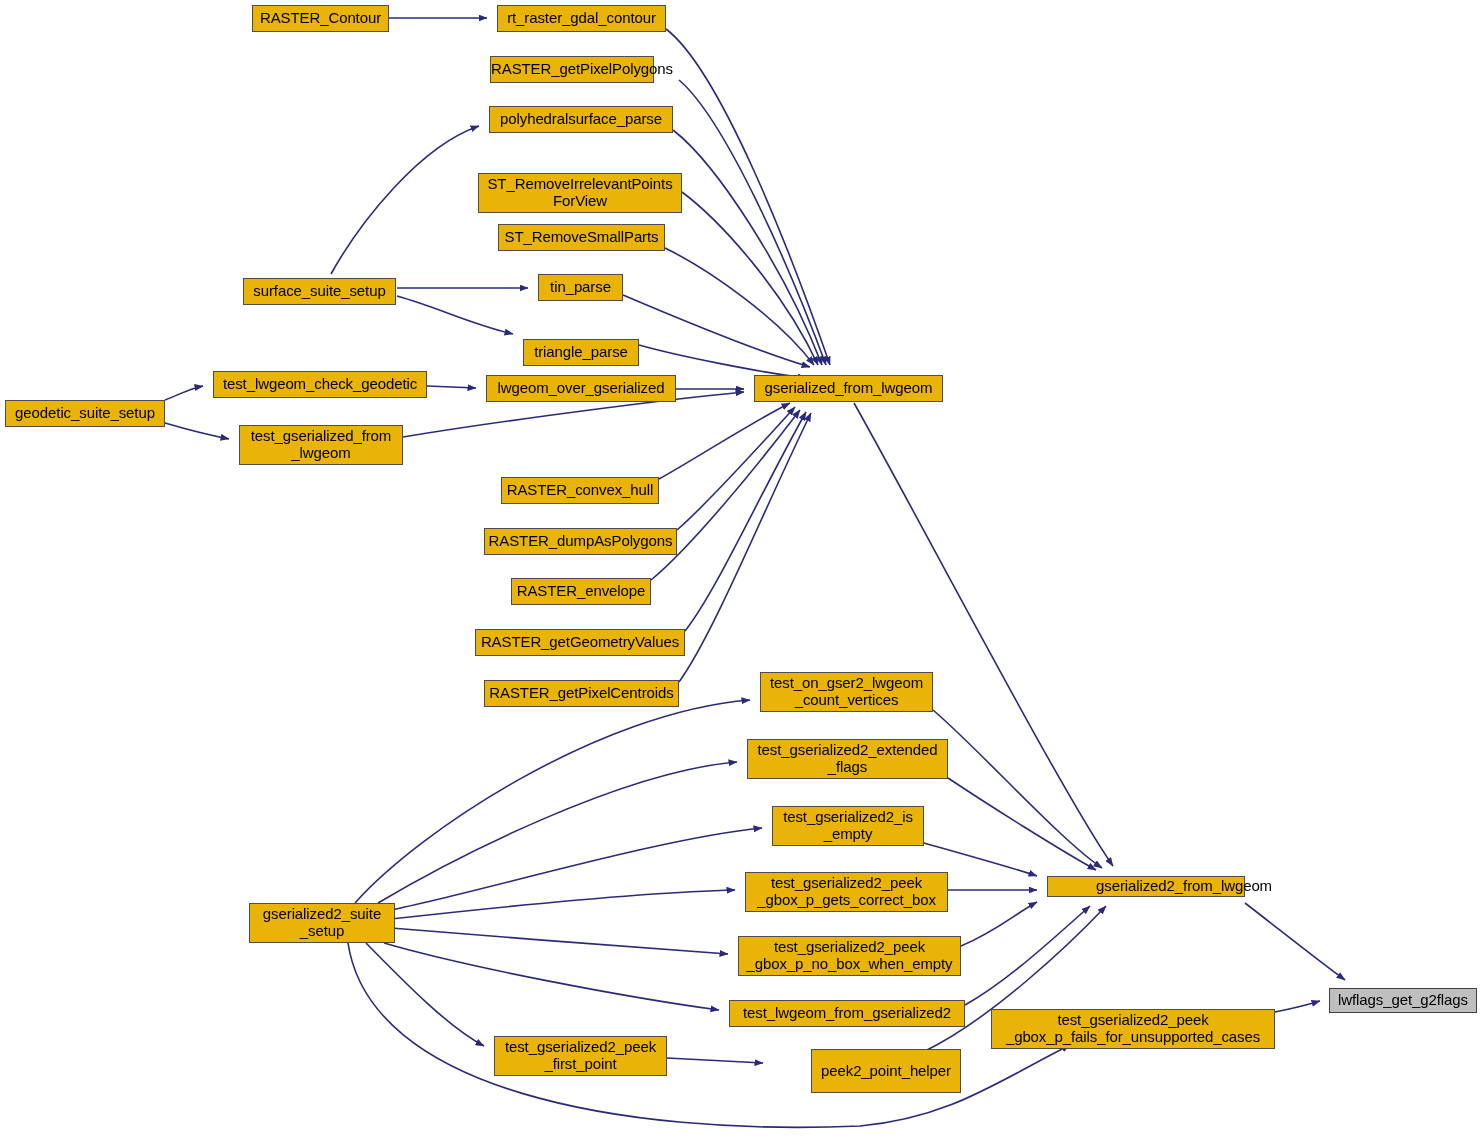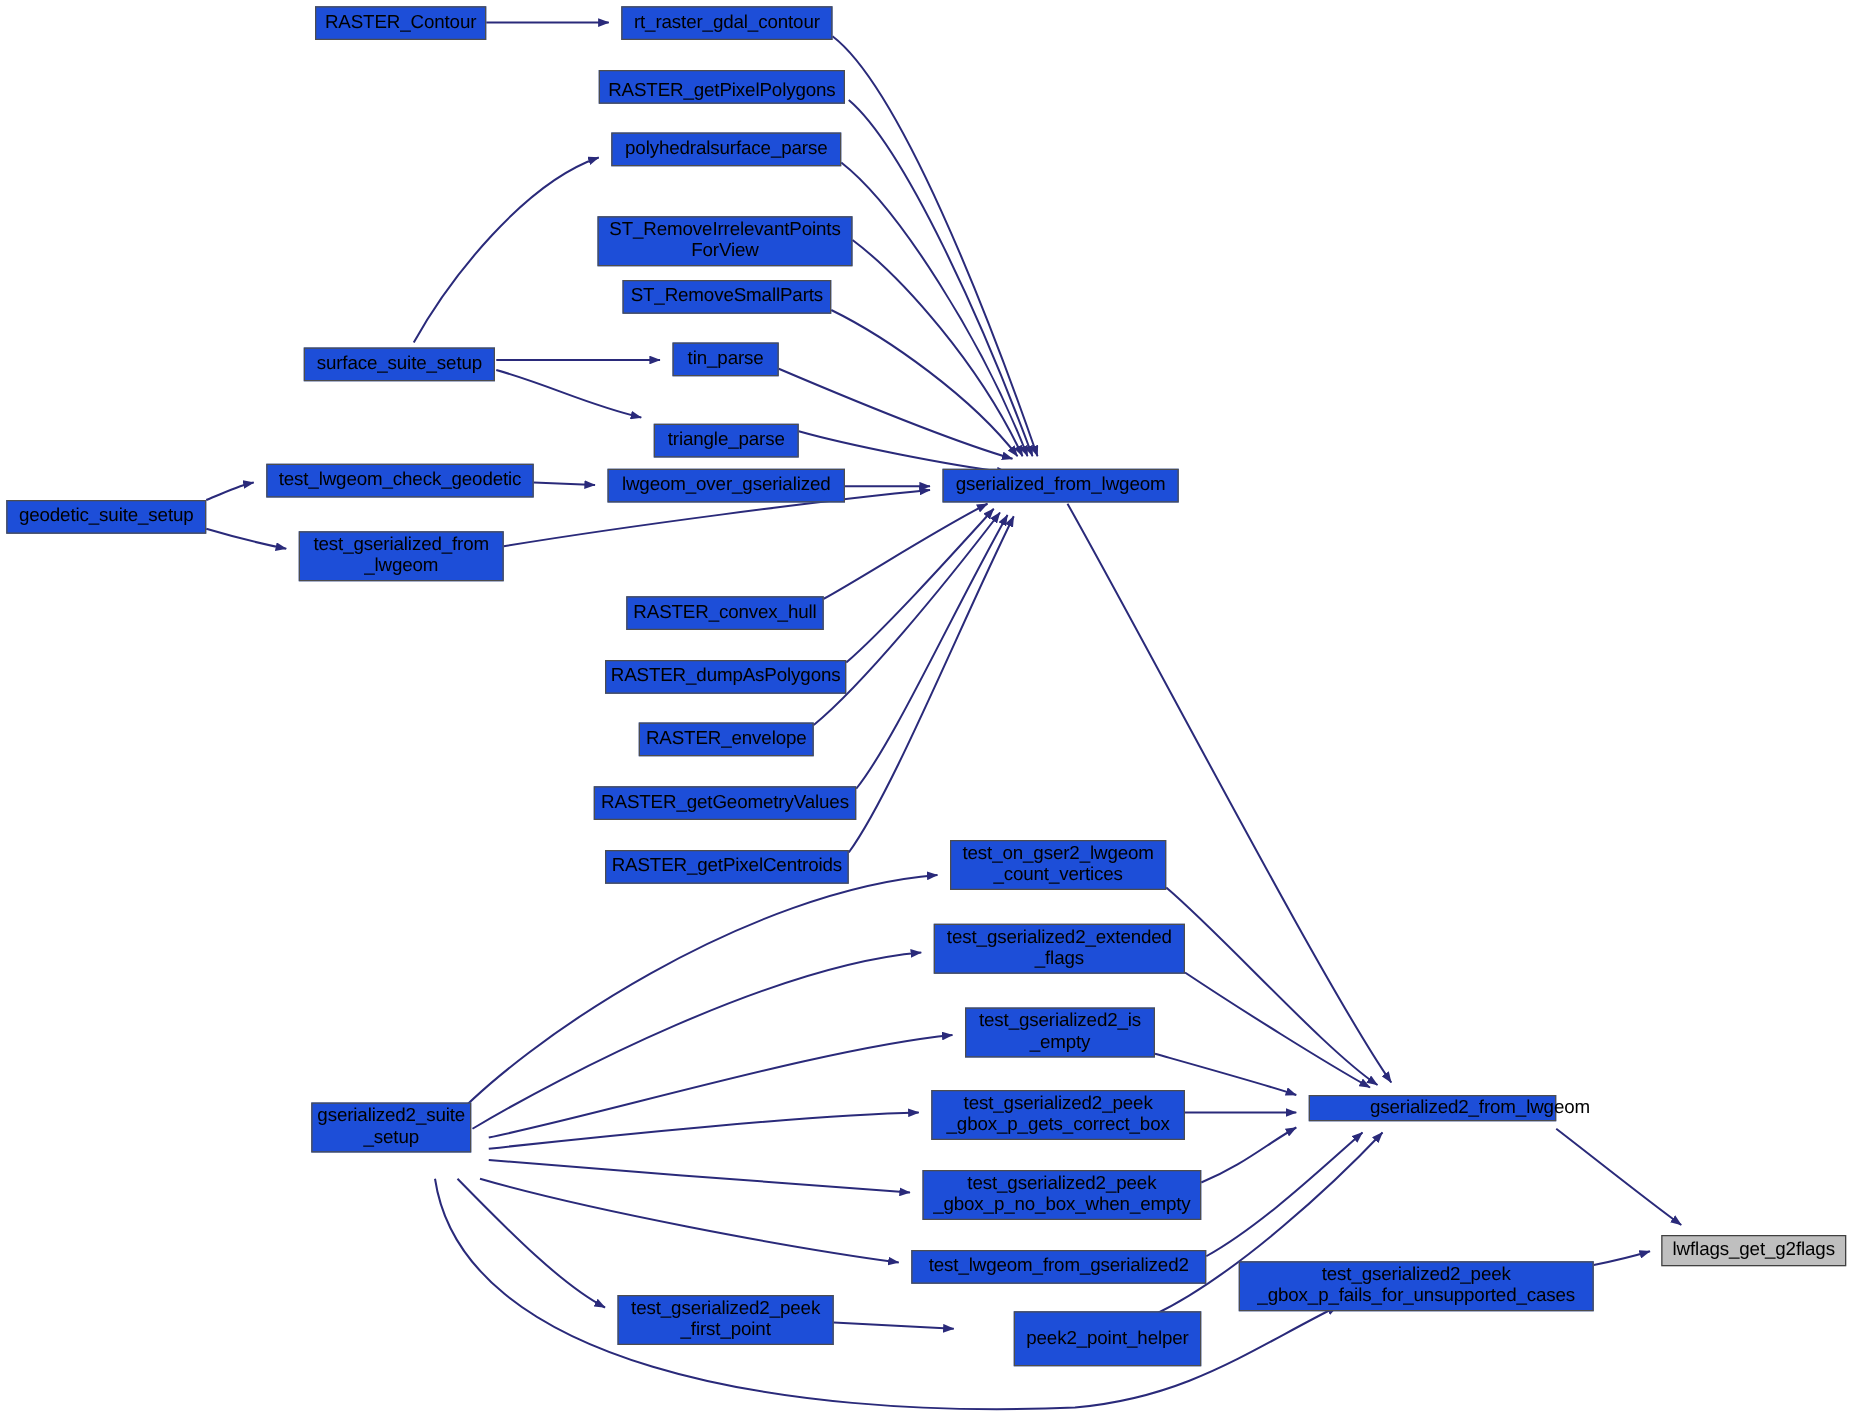--- a/index.html
+++ b/index.html
@@ -19,21 +19,21 @@
     position: absolute;
     left: 0; top: 0;
     width: 1484px;
     height: 1137px;
     pointer-events: none;
   }
   .node {
     position: absolute;
     box-sizing: border-box;
     border: 1px solid #4d4d4d;
-    background: #1d4ed8;
+    background: #eab308;
     color: #000000;
     display: flex;
     align-items: center;
     justify-content: center;
     text-align: center;
     font-size: 15px;
     line-height: 1.12;
     letter-spacing: -0.1px;
     white-space: pre;
     z-index: 5;
@@ -99,21 +99,21 @@
         <path d="M 923,1052 C 990,1020 1070,944 1106,906" stroke="#2a2a7a" marker-end="url(#arrowhead)"></path>
         <path d="M 667,1058 C 710,1060 740,1062 763,1063" stroke="#2a2a7a" marker-end="url(#arrowhead)"></path>
         <path d="M 1245,903 C 1280,930 1320,962 1345,980" stroke="#2a2a7a" marker-end="url(#arrowhead)"></path>
         <path d="M 1275,1012 C 1295,1008 1310,1004 1320,1001" stroke="#2a2a7a" marker-end="url(#arrowhead)"></path>
       </g>
   </svg>
 
   <div id="node-layer">
       <div class="node" style="left: 252px; top: 5px; width: 137px; height: 27px;"><span class="node-label">RASTER_Contour</span></div>
       <div class="node" style="left: 497px; top: 5px; width: 169px; height: 27px;"><span class="node-label">rt_raster_gdal_contour</span></div>
-      <div class="node" style="left: 479px; top: 56px; width: 197px; height: 27px; align-items: flex-end;"><span class="node-label">RASTER_getPixelPolygons</span></div>
+      <div class="node" style="left: 490px; top: 56px; width: 164px; height: 27px;"><span class="node-label">RASTER_getPixelPolygons</span></div>
       <div class="node" style="left: 489px; top: 106px; width: 184px; height: 27px;"><span class="node-label">polyhedralsurface_parse</span></div>
       <div class="node" style="left: 478px; top: 161px; width: 204px; height: 40px; margin-top: 12px;"><span class="node-label">ST_RemoveIrrelevantPoints
 ForView</span></div>
       <div class="node" style="left: 498px; top: 224px; width: 167px; height: 27px;"><span class="node-label">ST_RemoveSmallParts</span></div>
       <div class="node" style="left: 243px; top: 278px; width: 153px; height: 27px; justify-content: center;"><span class="node-label">surface_suite_setup</span></div>
       <div class="node" style="left: 538px; top: 274px; width: 85px; height: 27px;"><span class="node-label">tin_parse</span></div>
       <div class="node" style="left: 523px; top: 324px; width: 116px; height: 27px; margin-top: 15px;"><span class="node-label">triangle_parse</span></div>
       <div class="node" style="left: 213px; top: 371px; width: 214px; height: 27px;"><span class="node-label">test_lwgeom_check_geodetic</span></div>
       <div class="node" style="left: 486px; top: 375px; width: 190px; height: 27px;"><span class="node-label">lwgeom_over_gserialized</span></div>
       <div class="node" style="left: 754px; top: 375px; width: 189px; height: 27px;"><span class="node-label">gserialized_from_lwgeom</span></div>
@@ -127,21 +127,21 @@
       <div class="node" style="left: 484px; top: 680px; width: 195px; height: 27px;"><span class="node-label">RASTER_getPixelCentroids</span></div>
       <div class="node" style="left: 760px; top: 672px; width: 173px; height: 40px;"><span class="node-label">test_on_gser2_lwgeom
 _count_vertices</span></div>
       <div class="node" style="left: 747px; top: 739px; width: 201px; height: 40px;"><span class="node-label">test_gserialized2_extended
 _flags</span></div>
       <div class="node" style="left: 772px; top: 806px; width: 152px; height: 40px;"><span class="node-label">test_gserialized2_is
 _empty</span></div>
       <div class="node" style="left: 745px; top: 872px; width: 203px; height: 40px;"><span class="node-label">test_gserialized2_peek
 _gbox_p_gets_correct_box</span></div>
       <div class="node" style="left: 1047px; top: 876px; width: 198px; height: 21px; padding-left: 48px;"><span class="node-label">gserialized2_from_lwgeom</span></div>
-      <div class="node" style="left: 249px; top: 882px; width: 128px; height: 40px;"><span class="node-label">gserialized2_suite
+      <div class="node" style="left: 249px; top: 903px; width: 146px; height: 40px;"><span class="node-label">gserialized2_suite
 _setup</span></div>
       <div class="node" style="left: 738px; top: 936px; width: 223px; height: 40px;"><span class="node-label">test_gserialized2_peek
 _gbox_p_no_box_when_empty</span></div>
       <div class="node" style="left: 729px; top: 1000px; width: 236px; height: 27px;"><span class="node-label">test_lwgeom_from_gserialized2</span></div>
       <div class="node" style="left: 991px; top: 1009px; width: 284px; height: 40px;"><span class="node-label">test_gserialized2_peek
 _gbox_p_fails_for_unsupported_cases</span></div>
       <div class="node" style="left: 494px; top: 1036px; width: 173px; height: 40px;"><span class="node-label">test_gserialized2_peek
 _first_point</span></div>
       <div class="node" style="left: 811px; top: 1049px; width: 150px; height: 44px;"><span class="node-label">peek2_point_helper</span></div>
       <div class="node highlight" style="left: 1329px; top: 988px; width: 148px; height: 25px;"><span class="node-label">lwflags_get_g2flags</span></div>

